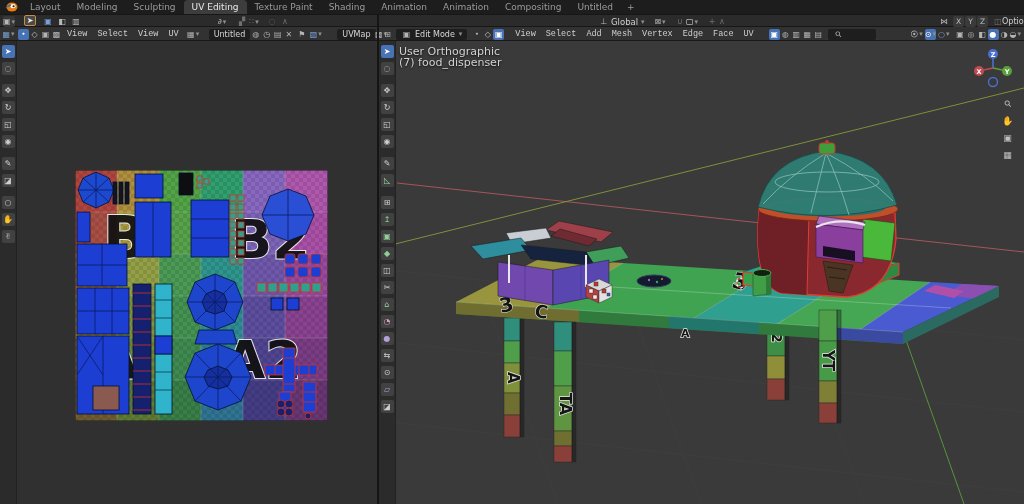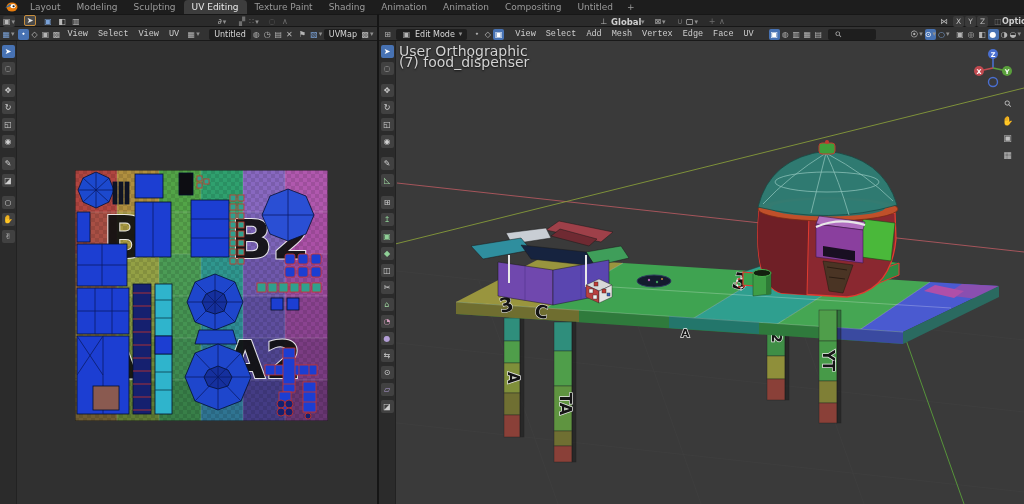--- a/index.html
+++ b/index.html
@@ -18,21 +18,21 @@
   
   #toolrow { position:absolute; left:0; top:14px; width:1024px; height:13px;
     background:#2b2b2b; border-top:1px solid #171717; border-bottom:1px solid #171717;
     font-size:8px; z-index:29; }
   .tico { display:inline-flex; align-items:center; justify-content:center;
     height:11px; min-width:12px; color:#b8b8b8; font-size:8px; border-radius:2px; }
   .tico.dim { color:#6f6f6f; }
   .tico.box { background:#383838; }
   .active-tool { border:1px solid #c78f3f; background:#4a4a4a; color:#e8e8e8; }
   .drop { color:#8f8f8f; font-size:7px; margin-left:1px; }
-  .tlabel { color:#cfcfcf; font-size:8.5px;font-weight:bold; }
+  .tlabel { color:#cfcfcf; font-size:8.5px; }
   .axis-toggle { display:inline-block; width:11px; height:11px; line-height:11px;
     text-align:center; background:#3a3a3a; border-radius:2px; color:#bdbdbd; font-size:7.5px; margin-left:1px; }
   
   #headerrow { position:absolute; left:0; top:27px; width:1024px; height:14px;
     background:#323232; border-bottom:1px solid #191919; font-size:8.5px; z-index:28; }
   .hseg { display:flex; align-items:center; height:14px; }
   .hmenu { padding:0 5px; color:#cfcfcf; white-space:nowrap;font-family:Liberation Mono, monospace; }
   .hico { display:inline-flex; align-items:center; justify-content:center;
     min-width:11px; height:11px; font-size:8px; color:#b5b5b5; border-radius:2px; }
   .hico.on { background:#4772b3; color:#fff; }
@@ -44,21 +44,21 @@
   #editor-sep { position:absolute; left:377px; top:14px; width:2px; height:490px; background:#151515; z-index:31; }
   #viewport { position:absolute; left:379px; top:41px; width:645px; height:463px;
     background:#3a3a3a; overflow:hidden; }
   .toolbar-strip { position:absolute; left:0; top:0; width:17px; height:100%;
     background:#2b2b2b; border-right:1px solid #222; z-index:10; padding-top:3px; }
   .tool-btn { width:13px; height:13px; margin:1px auto 4px auto; background:#414141;
     border-radius:2px; display:flex; align-items:center; justify-content:center;
     font-size:8px; color:#cfcfcf; }
   .tool-btn.active { background:#4772b3; color:#fff; }
   .tool-btn.gap { margin-top:9px; }
-  #vp-overlay-text { position:absolute; left:20px; top:5px; font-size:14px;
+  #vp-overlay-text { position:absolute; left:20px; top:5px; font-size:11px;
     color:#d2d2d2; text-shadow:0 1px 2px rgba(0,0,0,.8); line-height:11px; z-index:12; }
   #nav-gizmo { position:absolute; right:8px; top:4px; z-index:12; }
   .nav-col { position:absolute; right:10px; top:56px; z-index:12; display:flex;
     flex-direction:column; gap:4px; align-items:center; }
   .nav-btn { width:13px; height:13px; border-radius:7px; color:#c0c0c0; font-size:9px;
     display:flex; align-items:center; justify-content:center; }
   #uv-canvas-svg { position:absolute; left:75px; top:129px; z-index:5; }
   #scene-svg { position:absolute; left:0; top:0; z-index:1; }
   svg text.letter { font-family:"DejaVu Sans","Liberation Sans",sans-serif;
     font-weight:bold; fill:#101010; stroke:#f0f0f0; stroke-width:2px; paint-order:stroke; opacity:.92; }
@@ -162,21 +162,21 @@
     <span class="hfield" style="width:72px;margin-left:10px">Untitled</span>
     <span class="hico">◍</span>
     <span class="hico">◷</span>
     <span class="hico">▤</span>
     <span class="hico">✕</span>
     <span class="hico" style="margin-left:2px">⚑</span>
     <span class="hico" style="margin-left:3px;color:#7aa2d8">
         <span>▧</span>
         <span class="drop">▾</span>
       </span>
-    <span class="hfield" style="width:58px;margin-left:2px">UVMap</span>
+    <span class="hfield" style="width:58px;margin-left:16px">UVMap</span>
     <span class="spacer"></span>
     <span class="hico" style="margin-right:4px">
         <span>▩</span>
         <span class="drop">▾</span>
       </span>
   </div>
 
   <div class="hseg abs" style="left:379px;top:0;width:645px">
     <span class="hico" style="margin-left:3px">⊞</span>
     <span class="hfield" style="margin-left:3px;display:inline-flex;align-items:center;gap:3px">

